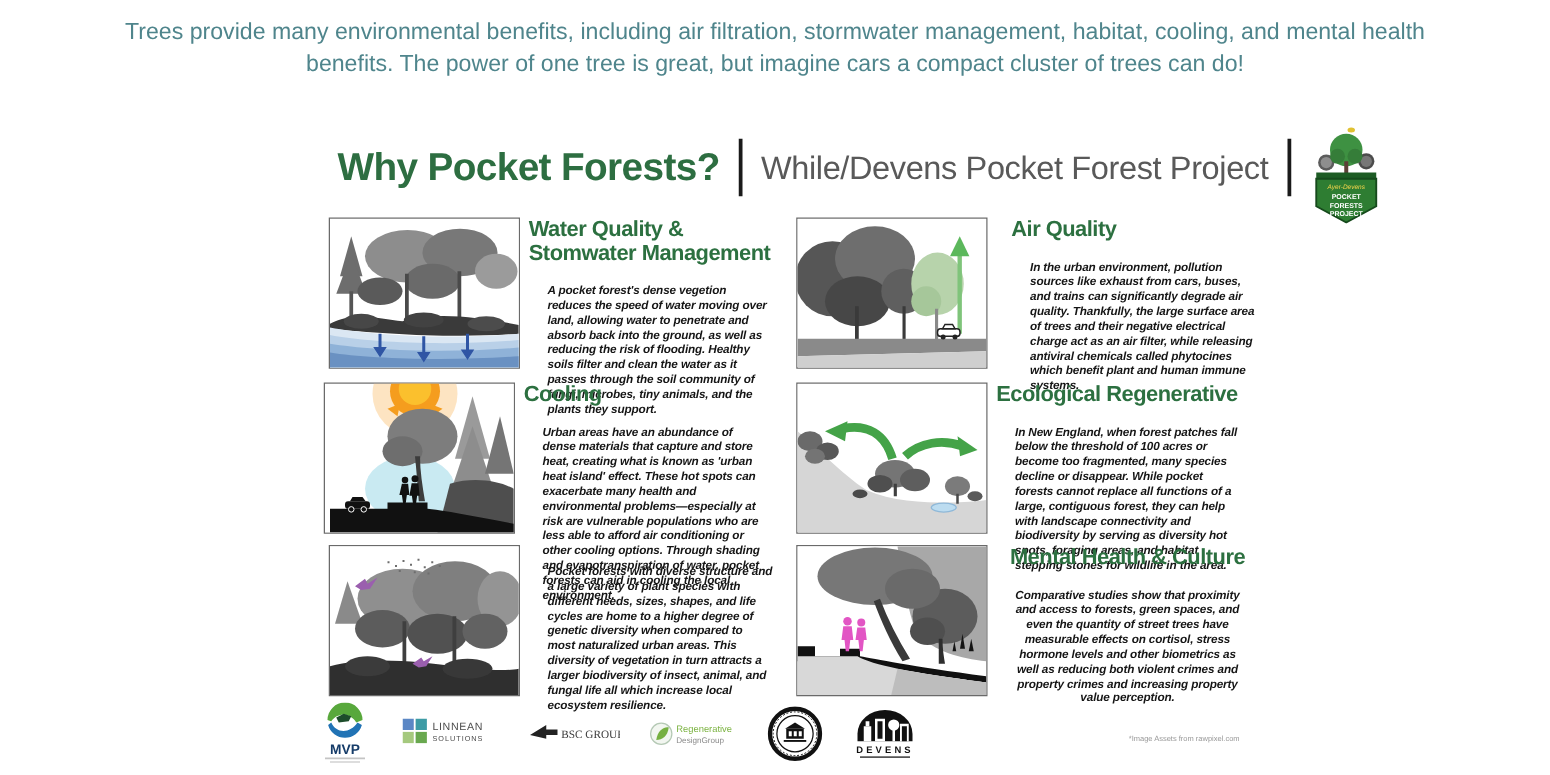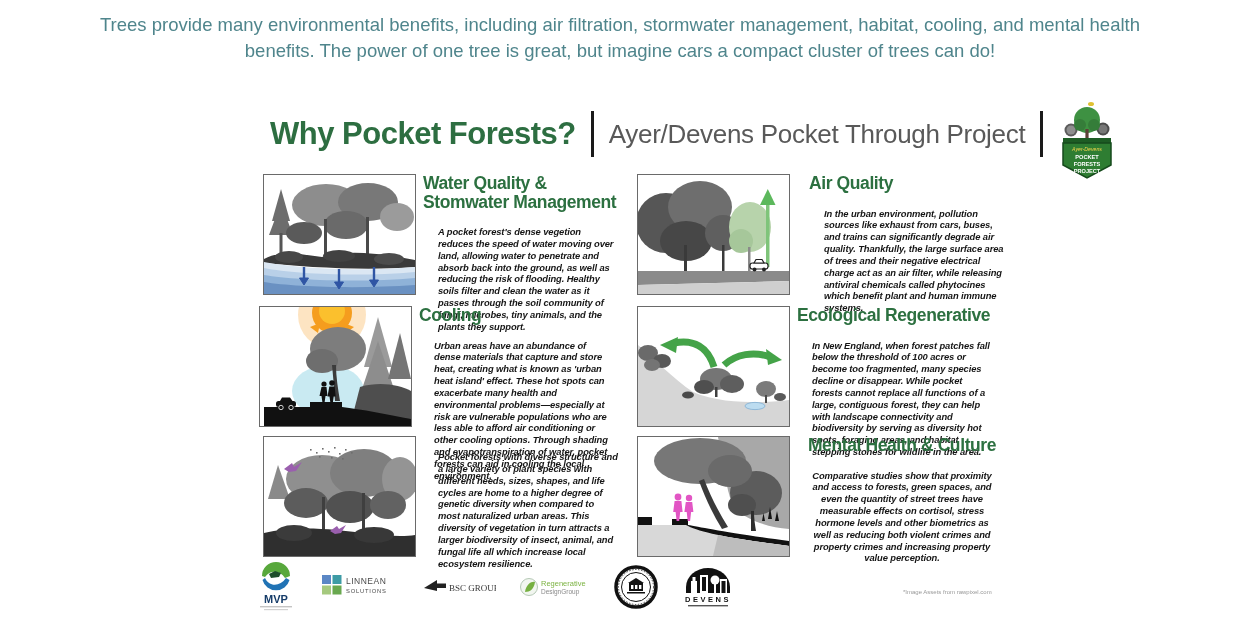--- a/index.html
+++ b/index.html
@@ -42,21 +42,21 @@
   }
 </style>
 </head>
 <body>
 
 <div class="intro">Trees provide many environmental benefits, including air filtration, stormwater management, habitat, cooling, and mental health benefits.  The power of one tree is great, but imagine cars a compact cluster of trees can do!</div>
 
 <div class="titlerow">
   <div class="title-main">Why Pocket Forests?</div>
   <div class="vbar"></div>
-  <div class="title-sub">Ayer/Devens Pocket Through Project</div>
+  <div class="title-sub">While/Devens Pocket Forest Project</div>
   <div class="vbar"></div>
   <div class="proj-logo">
     <svg width="58" height="80" viewBox="0 0 58 80">
       <ellipse cx="33" cy="5" rx="3" ry="2" fill="#e0c132"></ellipse>
       <circle cx="13" cy="31" r="6.5" fill="#5c5c5c"></circle>
       <circle cx="13" cy="31" r="4.5" fill="#8e8e8e"></circle>
       <circle cx="45" cy="30" r="6.5" fill="#4c4c4c"></circle>
       <circle cx="45" cy="30" r="4.5" fill="#777"></circle>
       <circle cx="29" cy="21" r="13" fill="#3e9142"></circle>
       <circle cx="22" cy="26" r="6" fill="#357d39"></circle>

